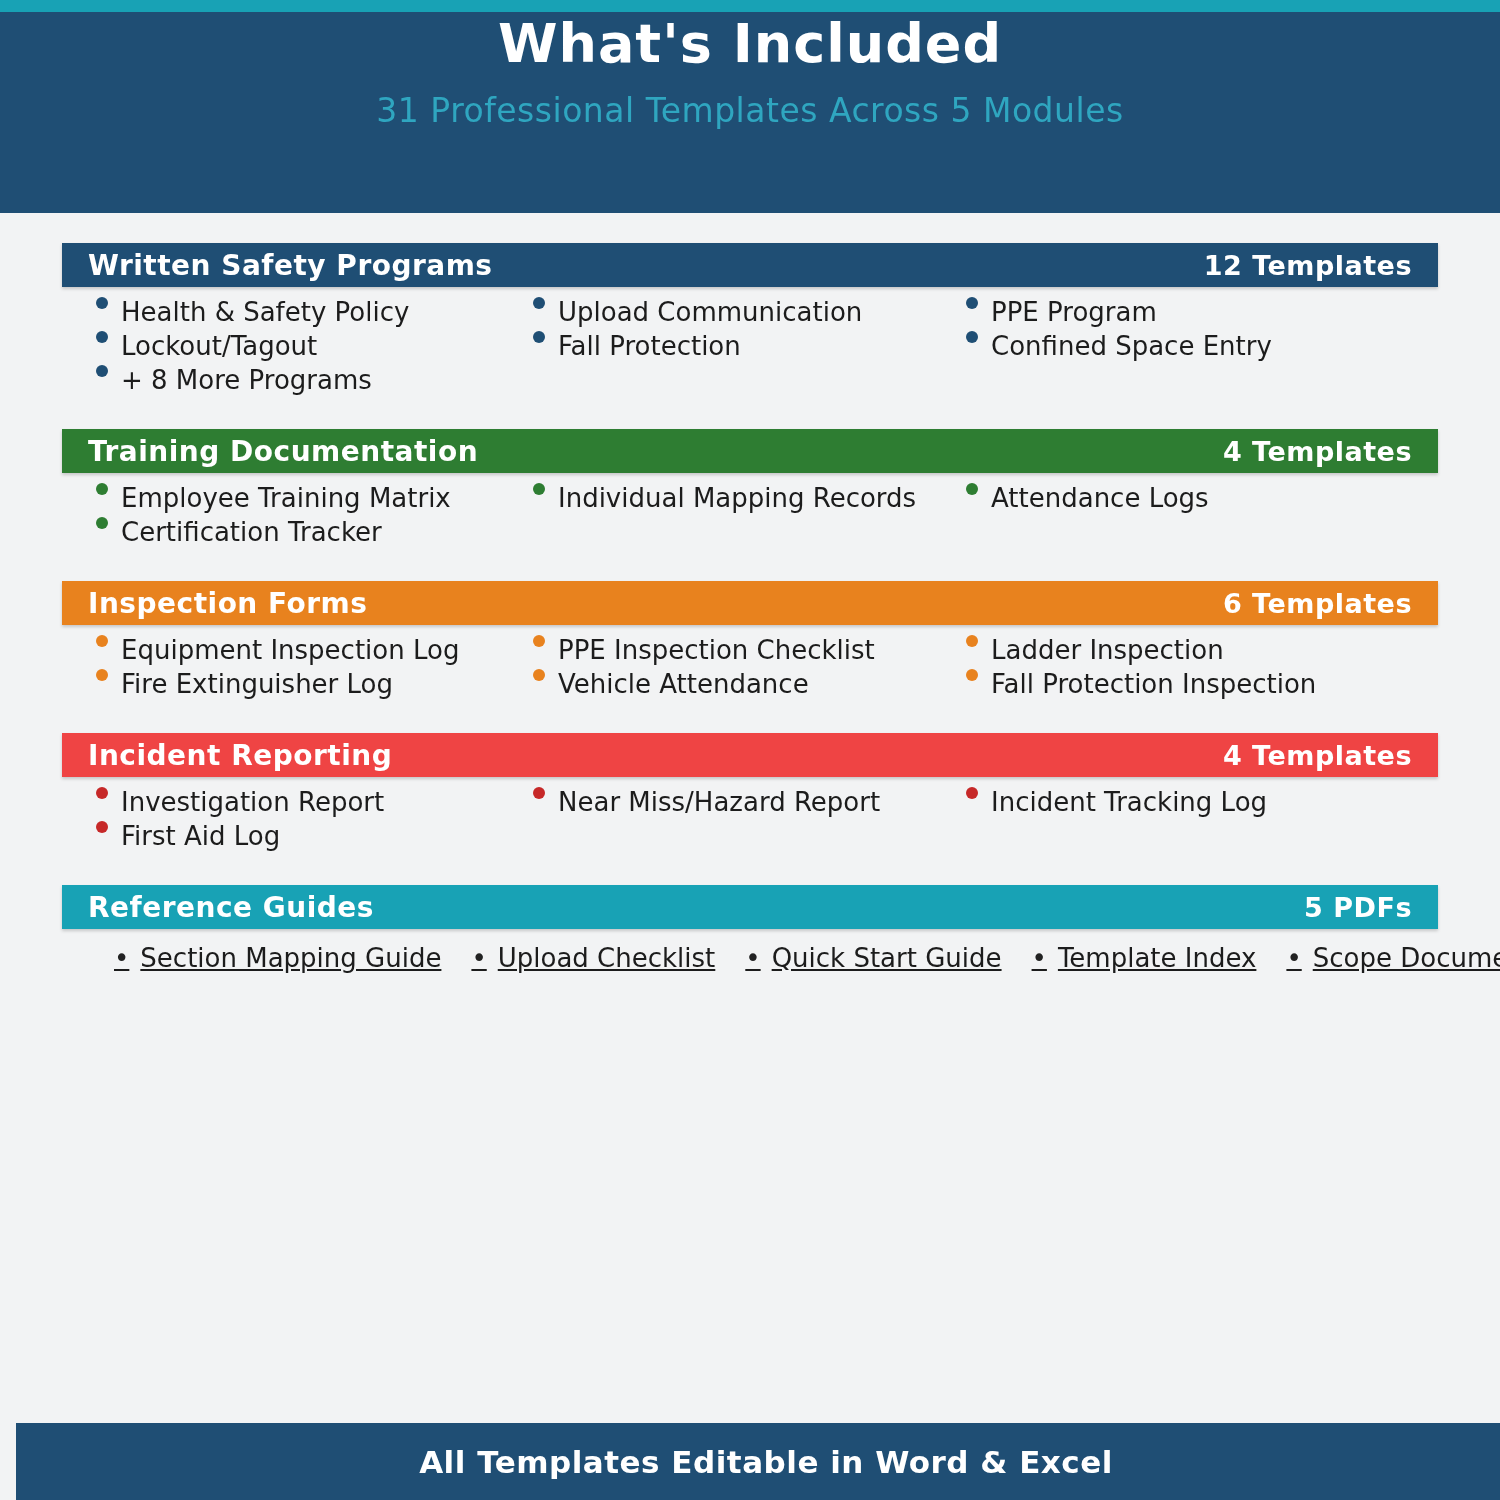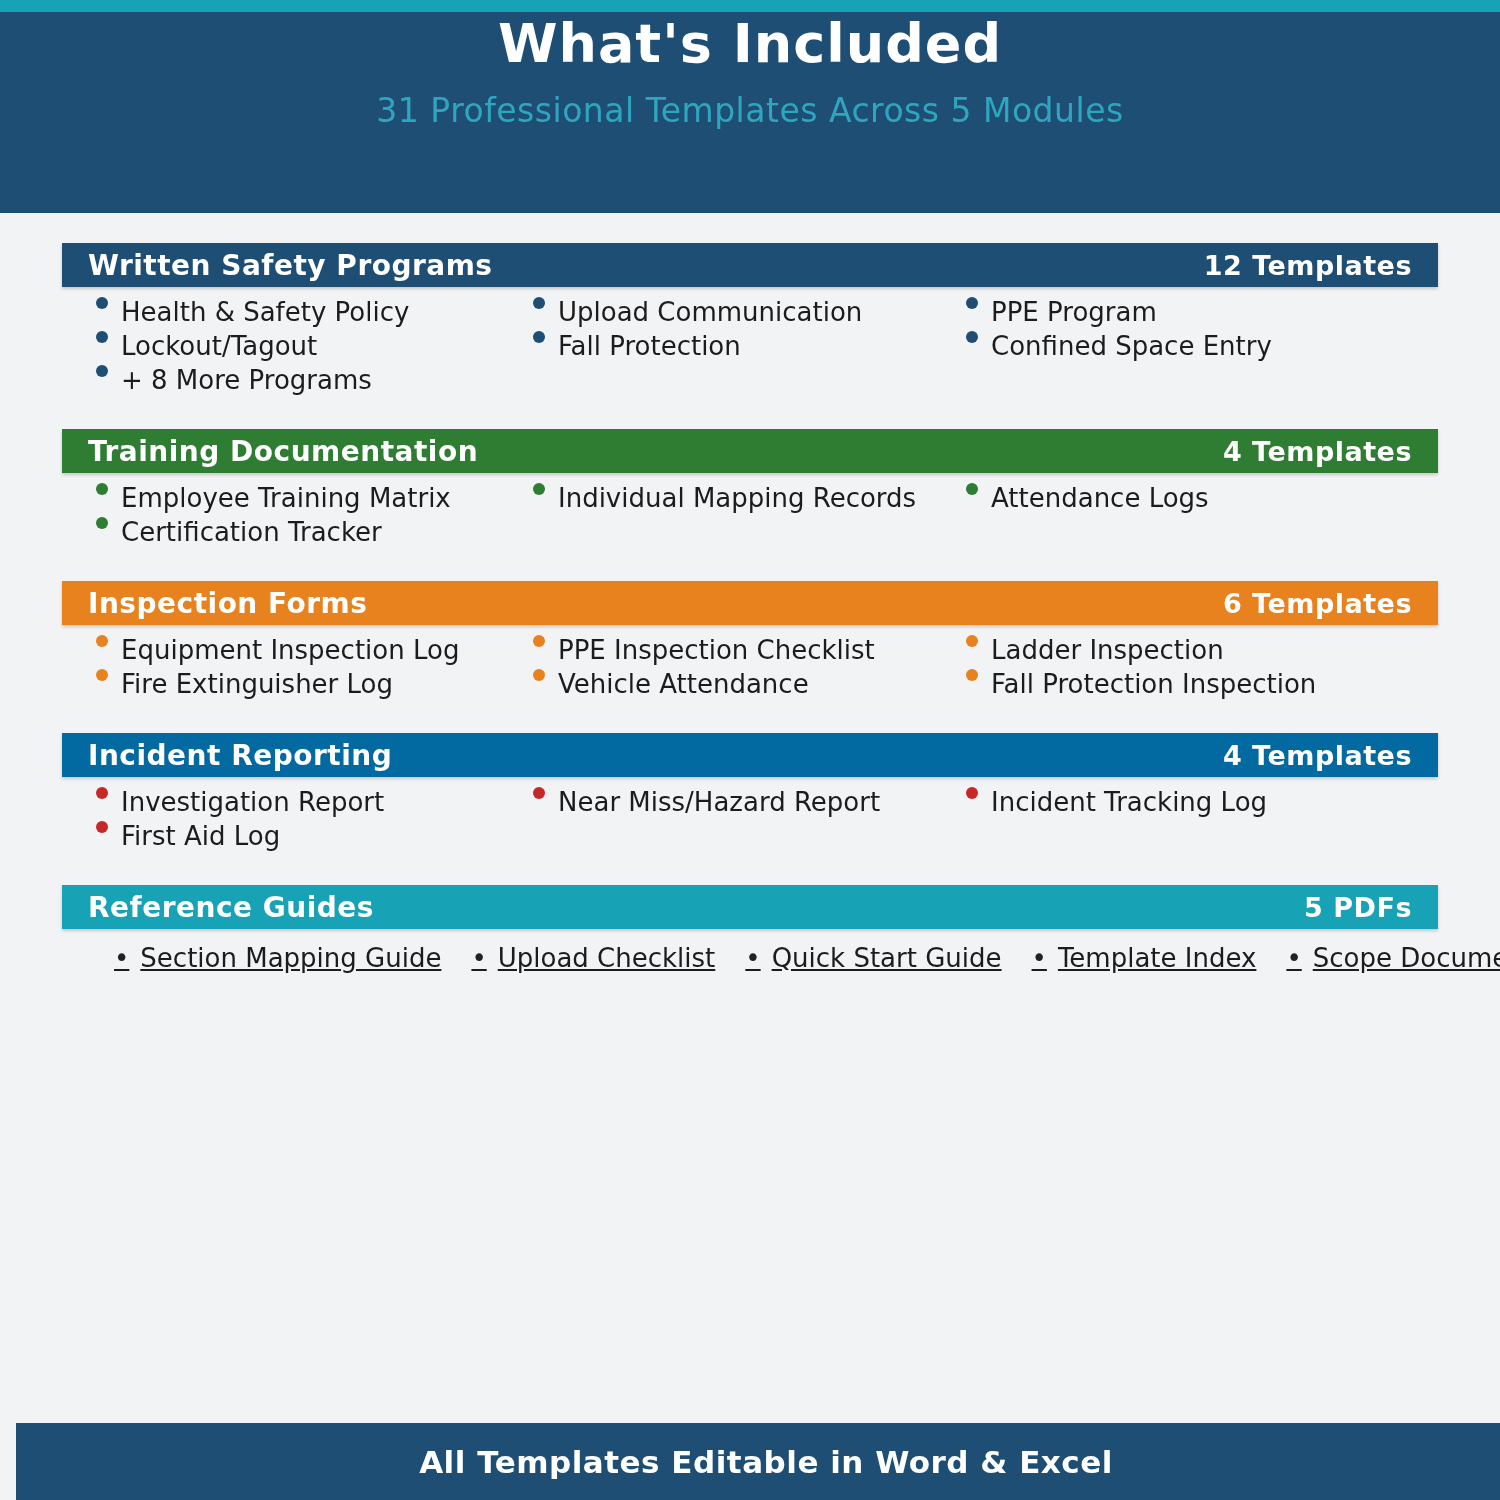--- a/index.html
+++ b/index.html
@@ -146,21 +146,21 @@
             <span>Vehicle Attendance</span>
           </li>
         <li>
             <span class="dot" style="background-color: rgb(232, 130, 30);"></span>
             <span>Fall Protection Inspection</span>
           </li>
       </ul>
     </section>
 
     <section class="section">
-      <div class="bar" style="background-color: #0369a1;">
+      <div class="bar" style="background-color: #ef4444;">
         <span class="bar-title">Incident Reporting</span>
         <span class="bar-badge">4 Templates</span>
       </div>
       <ul class="list">
         <li>
             <span class="dot" style="background-color: rgb(198, 40, 40);"></span>
             <span>Investigation Report</span>
           </li>
         <li>
             <span class="dot" style="background-color: rgb(198, 40, 40);"></span>

